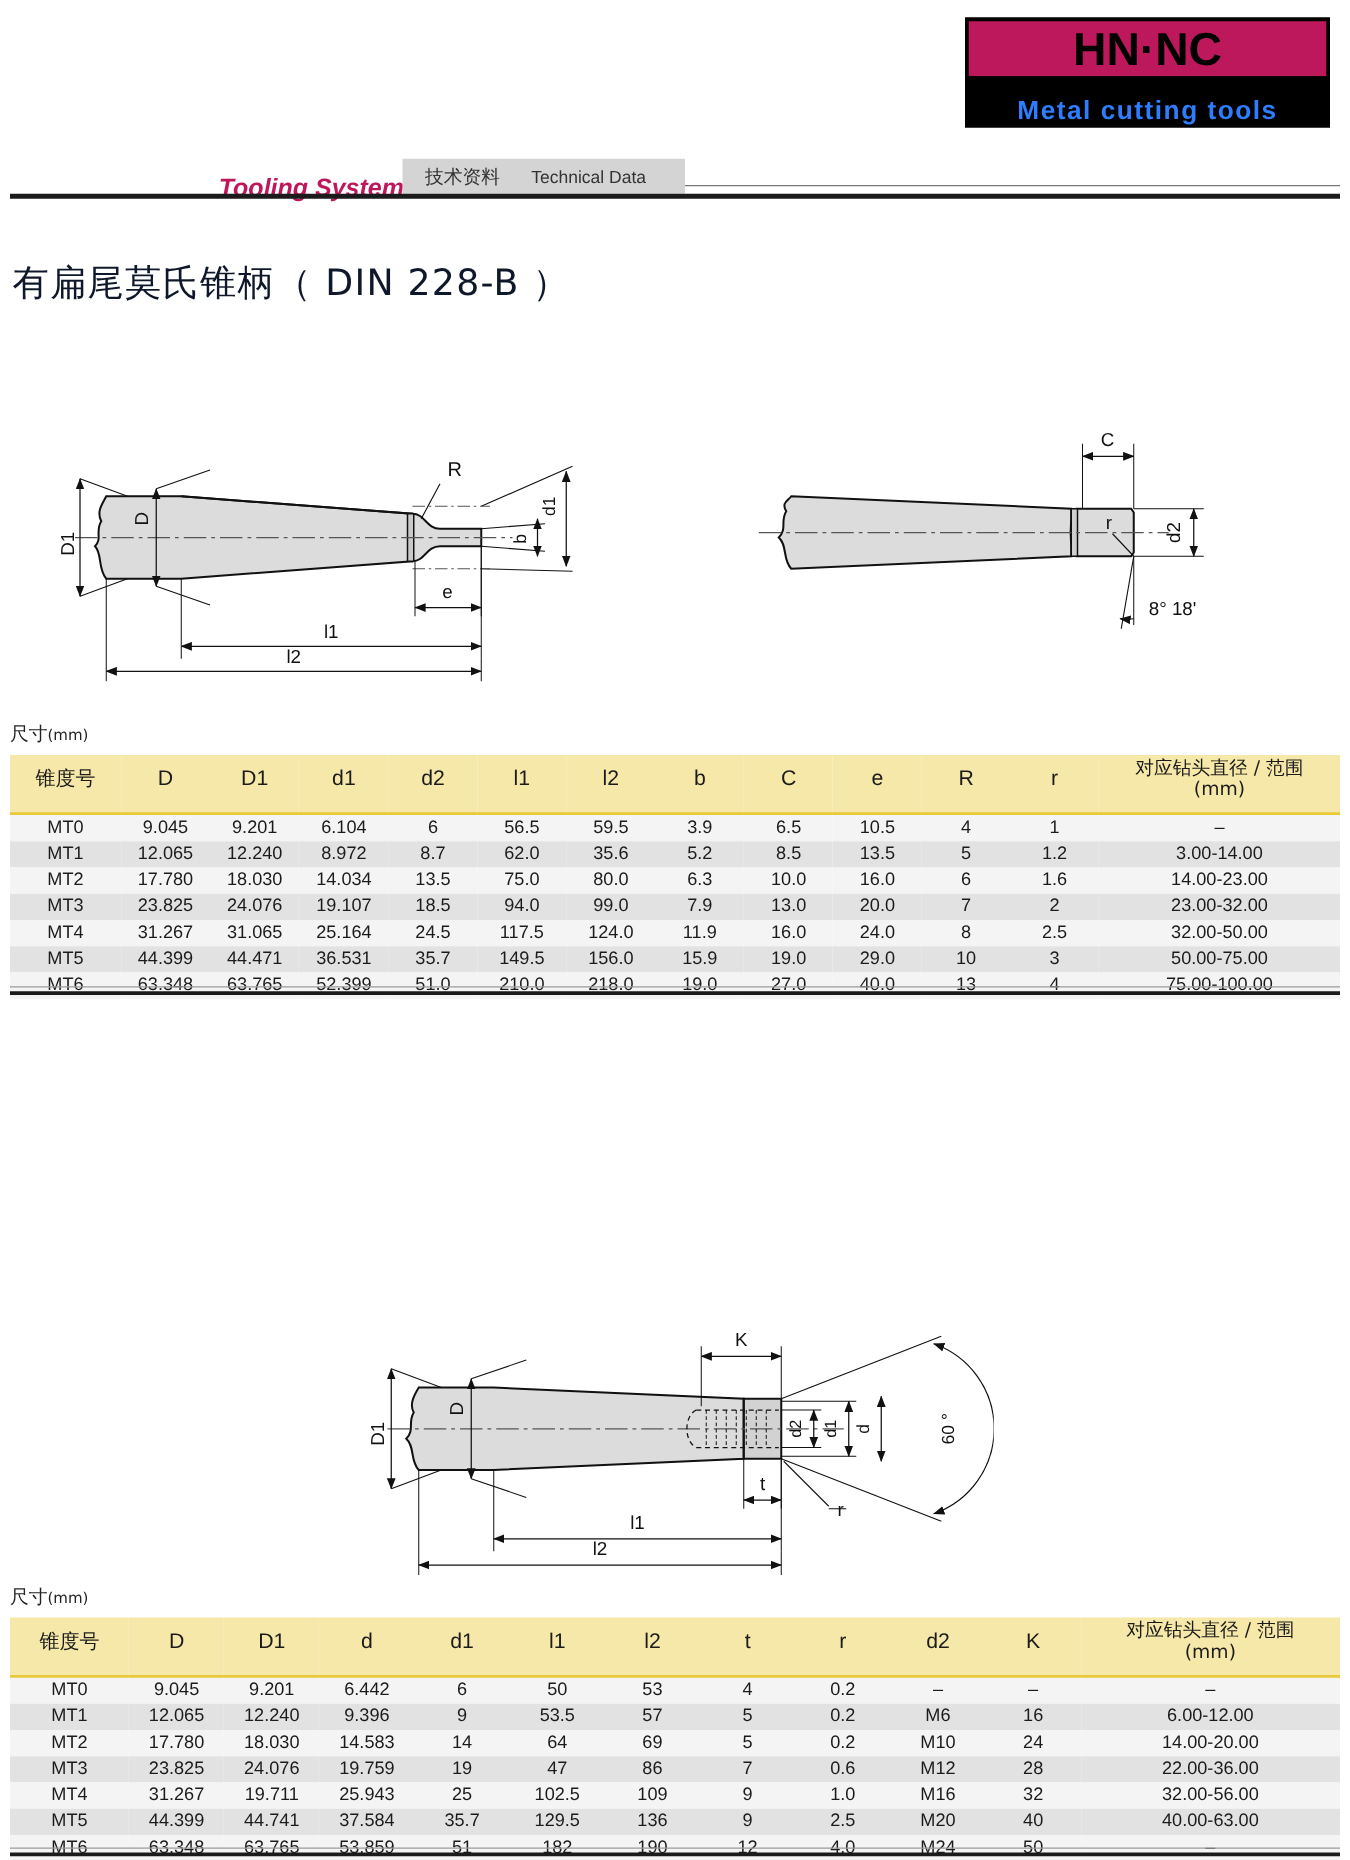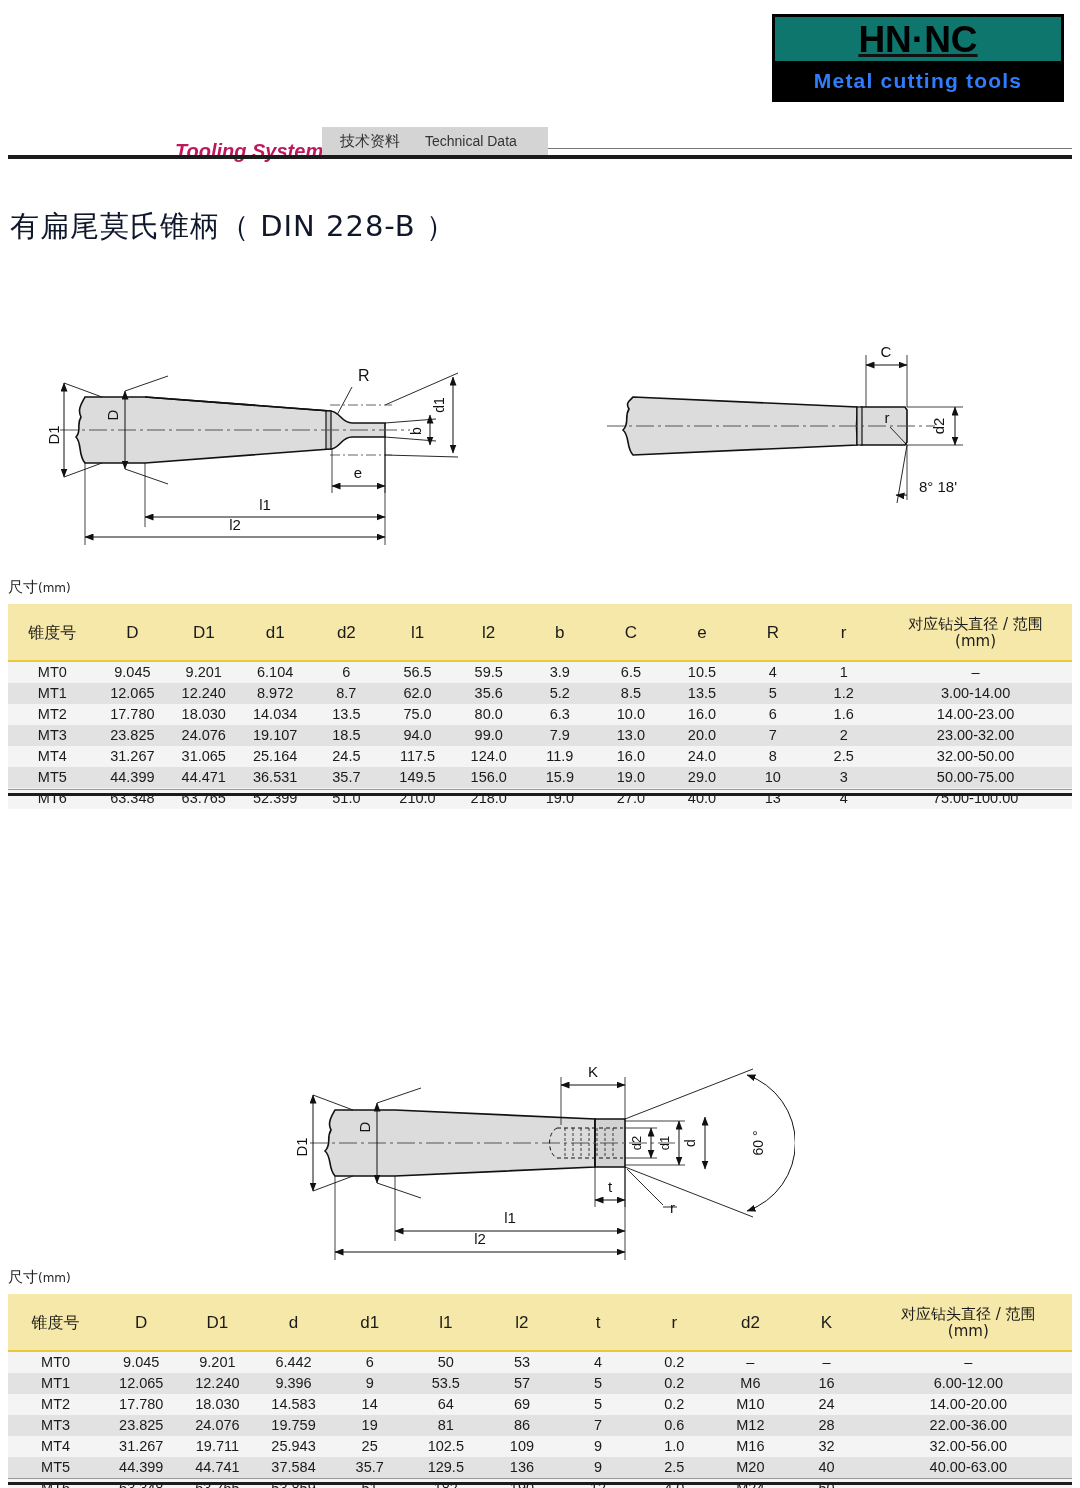--- a/index.html
+++ b/index.html
@@ -12,29 +12,29 @@
     overflow:hidden;
   }
   .page{position:relative;width:1080px;height:1488px;}
 
   
   .logo-box{
     position:absolute;left:772px;top:14px;width:292px;height:88px;
     border:3px solid #000;background:#000;box-sizing:border-box;
   }
   .logo-top{
-    height:54%;background:#0f766e;display:flex;align-items:center;justify-content:center;text-decoration:underline;
+    height:54%;background:#be185d;display:flex;align-items:center;justify-content:center;
   }
   .logo-top span{
     font-family:"Liberation Sans","DejaVu Sans",sans-serif;
     font-weight:bold;font-size:37px;color:#000;letter-spacing:0px;
     line-height:1;
   }
   .logo-bot{
-    height:46%;background:#000;display:flex;align-items:center;justify-content:center;
+    height:46%;background:#000;display:flex;align-items:flex-end;justify-content:center;
   }
   .logo-bot span{
     font-family:"Liberation Sans","DejaVu Sans",sans-serif;
     font-weight:bold;font-size:21px;color:#2f7dff;letter-spacing:1.2px;line-height:1;
   }
 
   .hdr-zh{
     position:absolute;left:8px;top:108px;
     font-size:36px;font-weight:500;letter-spacing:2px;color:#1b1b1b;
     font-family:"DejaVu Sans","Liberation Sans",sans-serif;
@@ -87,21 +87,21 @@
     position:absolute;left:8px;width:1064px;
     border-collapse:collapse;
     font-family:"Liberation Sans","DejaVu Sans",sans-serif;
   }
   #tbl1{top:604px;}
   #tbl2{top:1294px;}
   .tbl thead th{
     background:#f6e8a8;
     color:#1b1b1b;
     font-size:17px;font-weight:normal;
-    padding:12px 0 9px 0;
+    padding:2px 0 9px 0;
     border:none;
     text-align:center;
     line-height:1.15;
   }
   .tbl thead th.zh{
     font-family:"DejaVu Sans","Liberation Sans",sans-serif;
     font-size:16px;
   }
   .tbl thead th.last{
     font-family:"DejaVu Sans","Liberation Sans",sans-serif;
@@ -583,21 +583,21 @@
           <td>M10</td>
           <td>24</td>
           <td>14.00-20.00</td>
         </tr>
         <tr>
           <td class="first">MT3</td>
           <td>23.825</td>
           <td>24.076</td>
           <td>19.759</td>
           <td>19</td>
-          <td>81</td>
+          <td>47</td>
           <td>86</td>
           <td>7</td>
           <td>0.6</td>
           <td>M12</td>
           <td>28</td>
           <td>22.00-36.00</td>
         </tr>
         <tr>
           <td class="first">MT4</td>
           <td>31.267</td>

